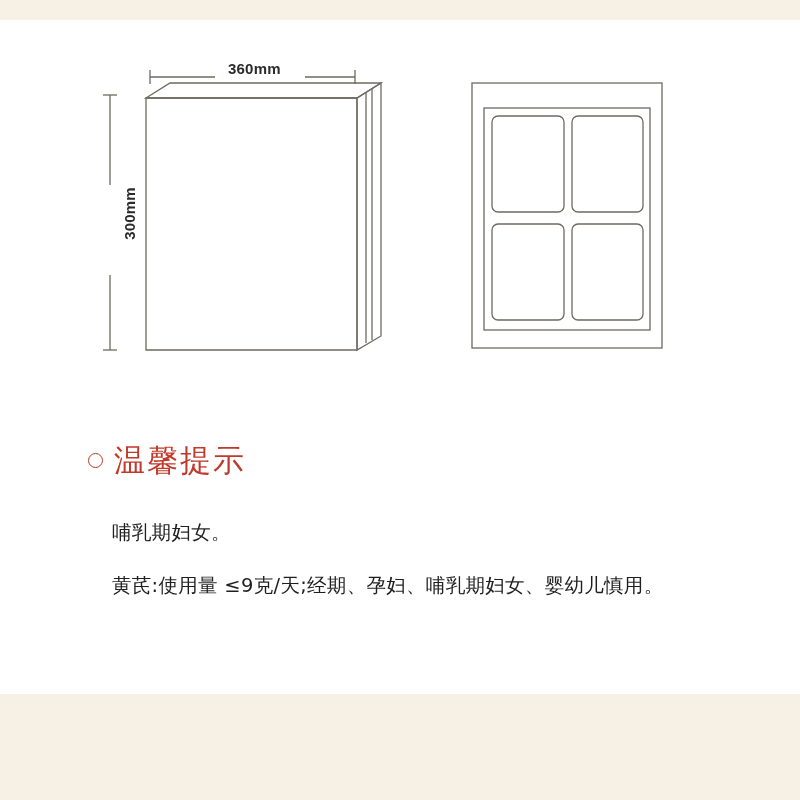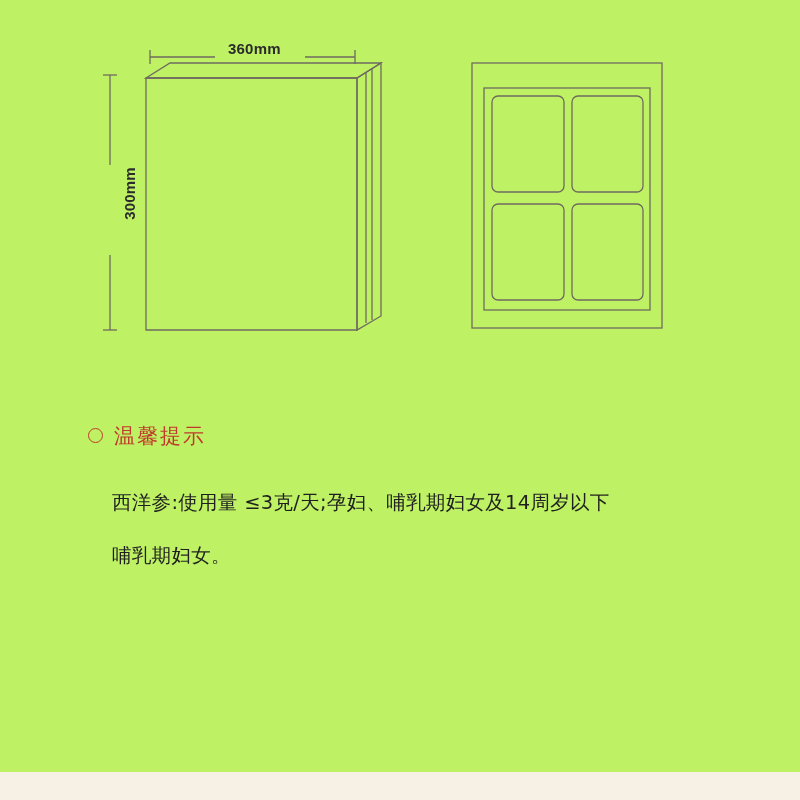--- a/index.html
+++ b/index.html
@@ -10,22 +10,23 @@
     width: 800px;
     height: 800px;
     background: #f7f0e4;
     font-family: "Liberation Sans", sans-serif;
     overflow: hidden;
     position: relative;
   }
   #page {
     position: relative;
     width: 800px;
-    height: 772px;
-    background: #bef264;
+    height: 674px;
+    background: #ffffff;
+    margin-top: 20px;
   }
 
   
   .diagram-area {
     position: absolute;
     left: 0;
     top: 0;
     width: 800px;
     height: 400px;
   }
@@ -64,22 +65,22 @@
   .tips-circle {
     width: 13px;
     height: 13px;
     border: 1.6px solid #c0392b;
     border-radius: 50%;
     margin-right: 11px;
     flex: none;
   }
   .tips-title {
     color: #c0392b;
-    font-size: 21px;
-    font-family: Liberation Sans, sans-serif;
+    font-size: 31px;
+    font-family: Liberation Serif, serif;
     letter-spacing: 2px;
     line-height: 1;
   }
   .tips-body {
     margin: 34px 0 0 112px;
     width: 600px;
     color: #1f1f1f;
     font-size: 19.5px;
     font-family: "DejaVu Sans", sans-serif;
     line-height: 2.35;
@@ -132,18 +133,18 @@
     <div class="dim-label dim-top">360mm</div>
     <div class="dim-label dim-left">300mm</div>
   </div>
 
   <div class="tips">
     <div class="tips-head">
       <span class="tips-circle"></span>
       <span class="tips-title">温馨提示</span>
     </div>
     <div class="tips-body">
-      <p>西洋参:使用量 ≤3克/天;孕妇、哺乳期妇女及14周岁以下</p>
       <p>哺乳期妇女。</p>
+      <p>黄芪:使用量 ≤9克/天;经期、孕妇、哺乳期妇女、婴幼儿慎用。</p>
     </div>
   </div>
 
 </div>
 
 </body></html>

